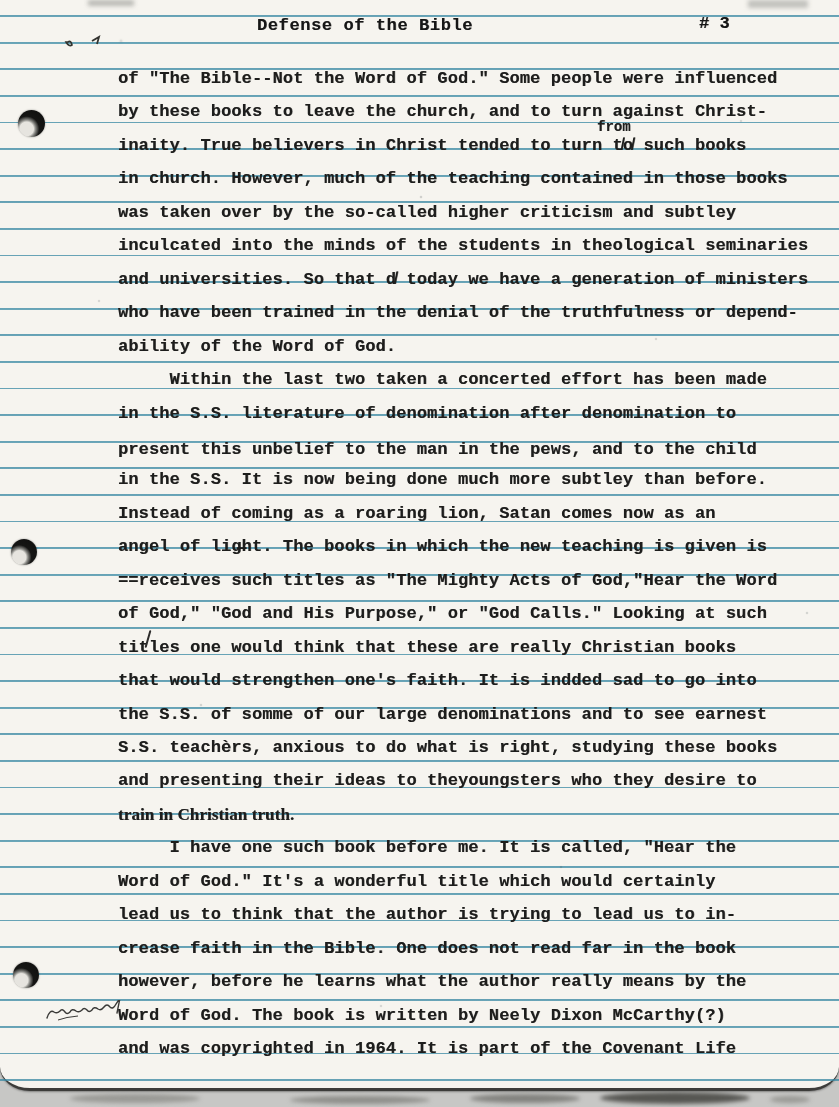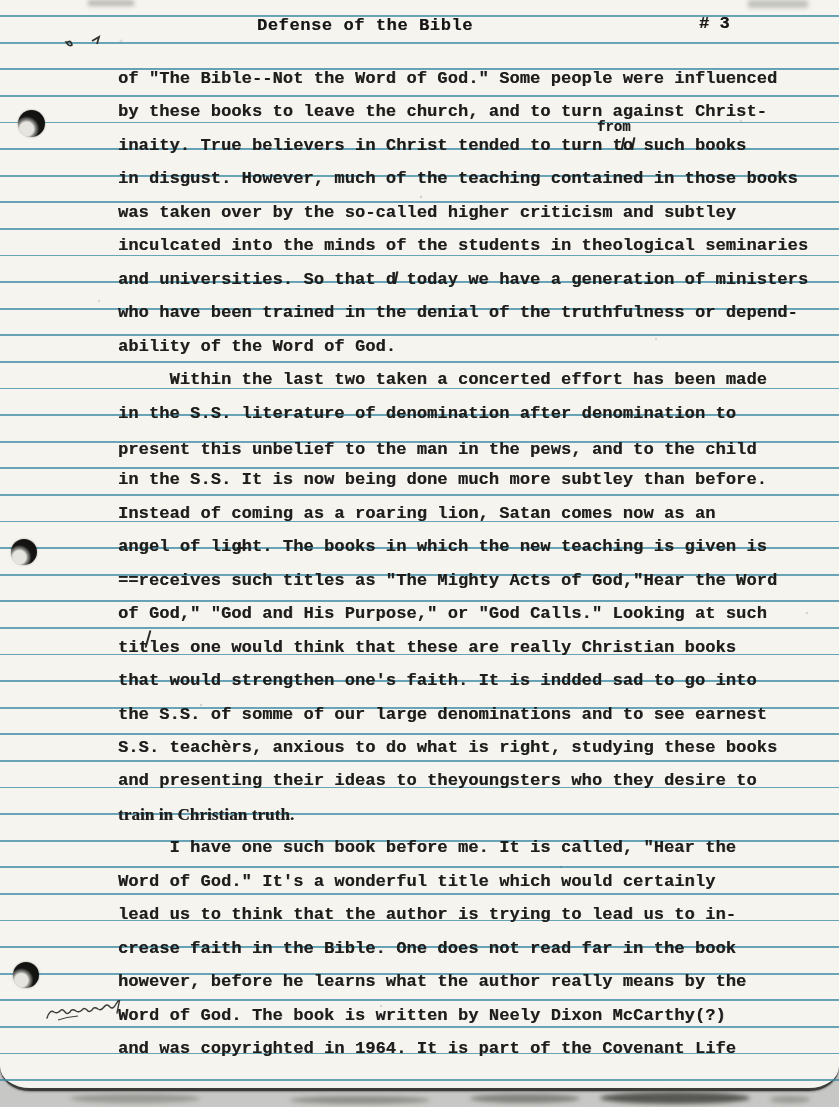--- a/index.html
+++ b/index.html
@@ -76,21 +76,21 @@
   <div class="hole" style="left:11px;top:539px;width:26px;height:26px;"></div>
   <div class="hole" style="left:13px;top:962px;width:26px;height:26px;"></div>
 
   <div class="header-title">Defense of the Bible</div>
   <div class="page-number"># 3</div>
 
   <div id="typed-lines">
       <div class="tline" style="top: 69px;">of "The Bible--Not the Word of God." Some people were influenced</div>
       <div class="tline" style="top: 102.45px;">by these books to leave the church, and to turn against Christ-</div>
       <div class="tline" style="top: 135.9px;">inaity. True believers in Christ tended to turn t̸o̸ such books</div>
-      <div class="tline" style="top: 169.35px;">in disgust. However, much of the teaching contained in those books</div>
+      <div class="tline" style="top: 169.35px;">in church. However, much of the teaching contained in those books</div>
       <div class="tline" style="top: 202.8px;">was taken over by the so-called higher criticism and subtley</div>
       <div class="tline" style="top: 236.25px;">inculcated into the minds of the students in theological seminaries</div>
       <div class="tline" style="top: 269.7px;">and universities. So that d̸ today we have a generation of ministers</div>
       <div class="tline" style="top: 303.15px;">who have been trained in the denial of the truthfulness or depend-</div>
       <div class="tline" style="top: 336.6px;">ability of the Word of God.</div>
       <div class="tline" style="top: 370.05px;">     Within the last two taken a concerted effort has been made</div>
       <div class="tline" style="top: 403.5px;">in the S.S. literature of denomination after denomination to</div>
       <div class="tline" style="top: 440px;">present this unbelief to the man in the pews, and to the child</div>
       <div class="tline" style="top: 470.4px;">in the S.S. It is now being done much more subtley than before.</div>
       <div class="tline" style="top: 503.85px;">Instead of coming as a roaring lion, Satan comes now as an</div>

